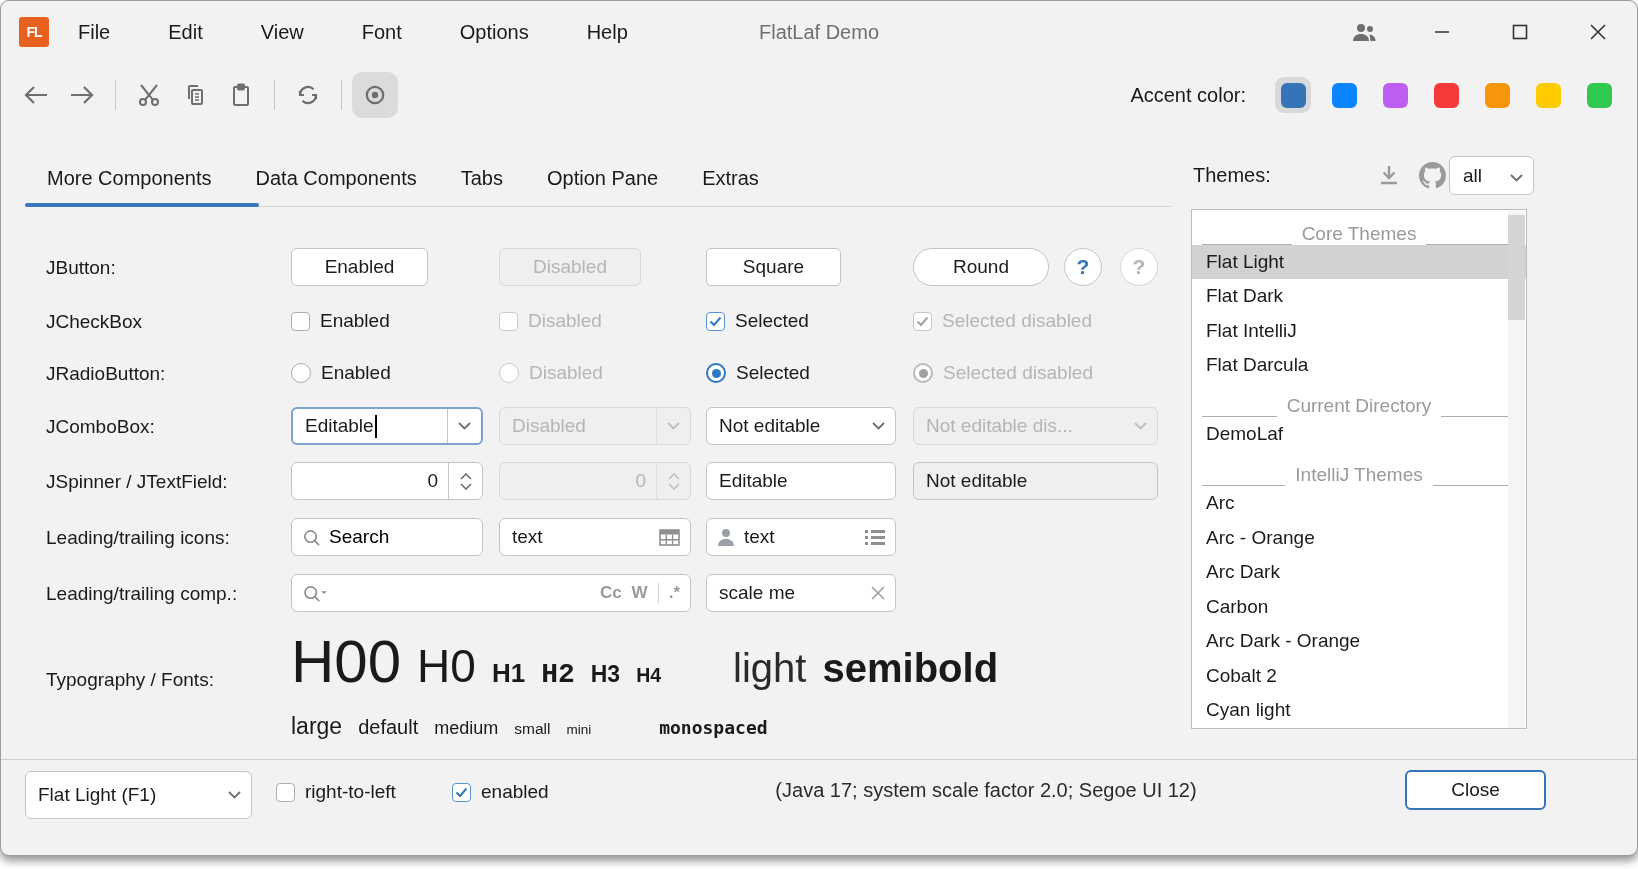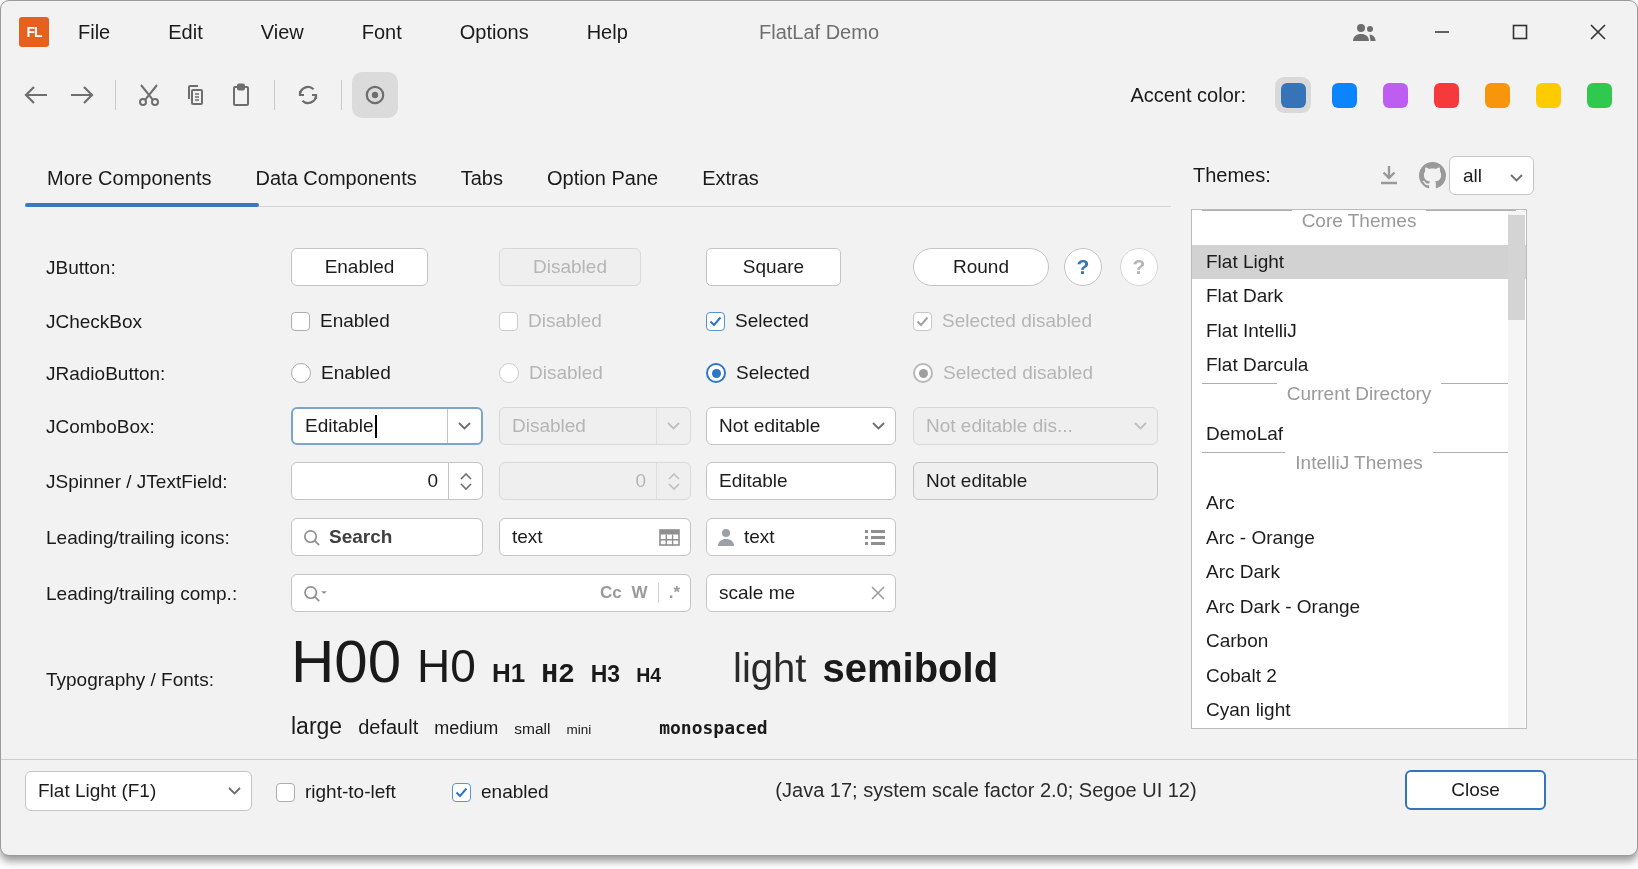--- a/index.html
+++ b/index.html
@@ -42,21 +42,21 @@
   
   .themes-head{position:absolute;left:1192px;top:152px;height:44px;display:flex;align-items:center;}
   .themes-label{font-size:20px;color:#1a1a1a;}
   .icon-btn{width:44px;height:44px;display:flex;align-items:center;justify-content:center;}
   .filter-combo{position:absolute;left:1448px;top:155px;width:85px;height:39px;background:#fff;
     border:1px solid #c4c4c4;border-radius:6px;display:flex;align-items:center;font-size:19px;color:#1c1c1c;}
   .themes-list{position:absolute;left:1190px;top:208px;width:336px;height:520px;background:#ffffff;
     border:1px solid #bcbcbc;overflow:hidden;}
   .theme-item{height:34.5px;display:flex;align-items:center;padding-left:14px;font-size:19px;color:#1c1c1c;cursor:default;}
   .theme-item.selected{background:#d2d2d2;}
-  .theme-sep{height:34.5px;display:flex;align-items:flex-start;padding:0 10px;}
+  .theme-sep{height:34.5px;display:flex;align-items:flex-end;padding:0 10px;}
   .theme-sep .line{flex:1;height:1px;background:#aeaeae;}
   .sep-label{color:#9a9a9a;font-size:19px;margin:0 10px;white-space:nowrap;}
   .vscroll{position:absolute;right:1px;top:1px;width:17px;height:518px;background:#f5f5f5;}
   .vthumb{position:absolute;left:0;top:4px;width:17px;height:105px;background:#d4d4d4;}
 
   
   .row-label{position:absolute;left:45px;font-size:19px;color:#1a1a1a;white-space:nowrap;}
   .ctl{position:absolute;height:38px;border:1px solid #c4c4c4;border-radius:6px;background:#fff;
     font-size:19px;color:#1c1c1c;display:flex;align-items:center;overflow:hidden;}
   .btn{justify-content:center;cursor:default;}
@@ -88,21 +88,21 @@
   .ctl.dis{background:#efefef;border-color:#d8d8d8;color:#b5b5b5;}
   .combo.dis.split .arrow{border-left-color:#dedede;}
   .caret{display:inline-block;width:2px;height:23px;background:#000;margin-left:1px;vertical-align:middle;}
   .ctl.noedit{background:#efefef;color:#1c1c1c;}
   .spin .num{flex:1;text-align:right;padding-right:10px;}
   .spin .btns{width:34px;align-self:stretch;border-left:1px solid #c4c4c4;display:flex;flex-direction:column;
     align-items:center;justify-content:center;gap:3px;}
   .spin.dis .btns{border-left-color:#dedede;}
   .lead-icon{margin-left:10px;display:flex;align-items:center;}
   .trail-icon{margin-left:auto;margin-right:10px;display:flex;align-items:center;}
-  .ph{color:#404040;margin-left:8px;font-weight:bold;}
+  .ph{color:#000000;margin-left:8px;}
   .txt{margin-left:12px;}
   .srch-btn{font-size:17px;font-weight:bold;color:#9a9a9a;margin-left:10px;}
   .mini-sep{width:1px;height:20px;background:#cfcfcf;margin-left:10px;}
 
   
   .typo1{position:absolute;left:290px;top:626px;white-space:nowrap;color:#1a1a1a;}
   .typo1 span{margin-right:16px;}
   .t-h00{font-size:60px;} .t-h0{font-size:46px;} .t-h1{font-size:26px;font-weight:bold;}
   .t-h2{font-size:28px;font-weight:bold;font-family:Liberation Mono, monospace;} .t-h3{font-size:23px;font-weight:bold;} .t-h4{font-size:19.5px;font-weight:bold;}
   .t-light{font-size:40px;font-weight:200;margin-left:56px;color:#2a2a2a;}
@@ -292,22 +292,22 @@
         </div>
         <div class="theme-item">DemoLaf</div>
         <div class="theme-sep">
           <span class="line"></span>
           <span class="sep-label">IntelliJ Themes</span>
           <span class="line"></span>
         </div>
         <div class="theme-item">Arc</div>
         <div class="theme-item">Arc - Orange</div>
         <div class="theme-item">Arc Dark</div>
+        <div class="theme-item">Carbon</div>
         <div class="theme-item">Arc Dark - Orange</div>
-        <div class="theme-item">Carbon</div>
         <div class="theme-item">Cobalt 2</div>
         <div class="theme-item">Cyan light</div>
         <div class="theme-item">Dark Flat</div>
       </div>
     <div class="vscroll">
         <div class="vthumb"></div>
       </div>
   </div>
 
   <span class="row-label" style="top:256px">JButton:</span>
@@ -498,21 +498,21 @@
 
   <span class="row-label" style="top:668px">Typography / Fonts:</span>
   <div class="typo1">
     <span class="t-h00">H00</span><span class="t-h0">H0</span><span class="t-h1">H1</span><span class="t-h2">H2</span><span class="t-h3">H3</span><span class="t-h4">H4</span><span class="t-light">light</span><span class="t-semibold">semibold</span>
   </div>
   <div class="typo2">
     <span class="t-large">large</span><span class="t-default">default</span><span class="t-medium">medium</span><span class="t-small">small</span><span class="t-mini">mini</span><span class="t-mono">monospaced</span>
   </div>
 
   <div class="status-sep"></div>
-  <div class="ctl combo laf-combo" style="position:absolute;height:40px;">
+  <div class="ctl combo laf-combo" style="position:absolute;height:48px;">
     <span class="val">Flat Light (F1)</span>
     <span class="arrow">
         <svg width="13" height="8" viewBox="0 0 13 8" fill="none" stroke="#6e6e6e" stroke-width="1.8">
           <path d="M1 1l5.5 5.5L12 1"></path>
         </svg>
       </span>
   </div>
   <div class="check-wrap" style="left:275px;top:780px">
     <span class="cb"></span>
     <span>right-to-left</span>

